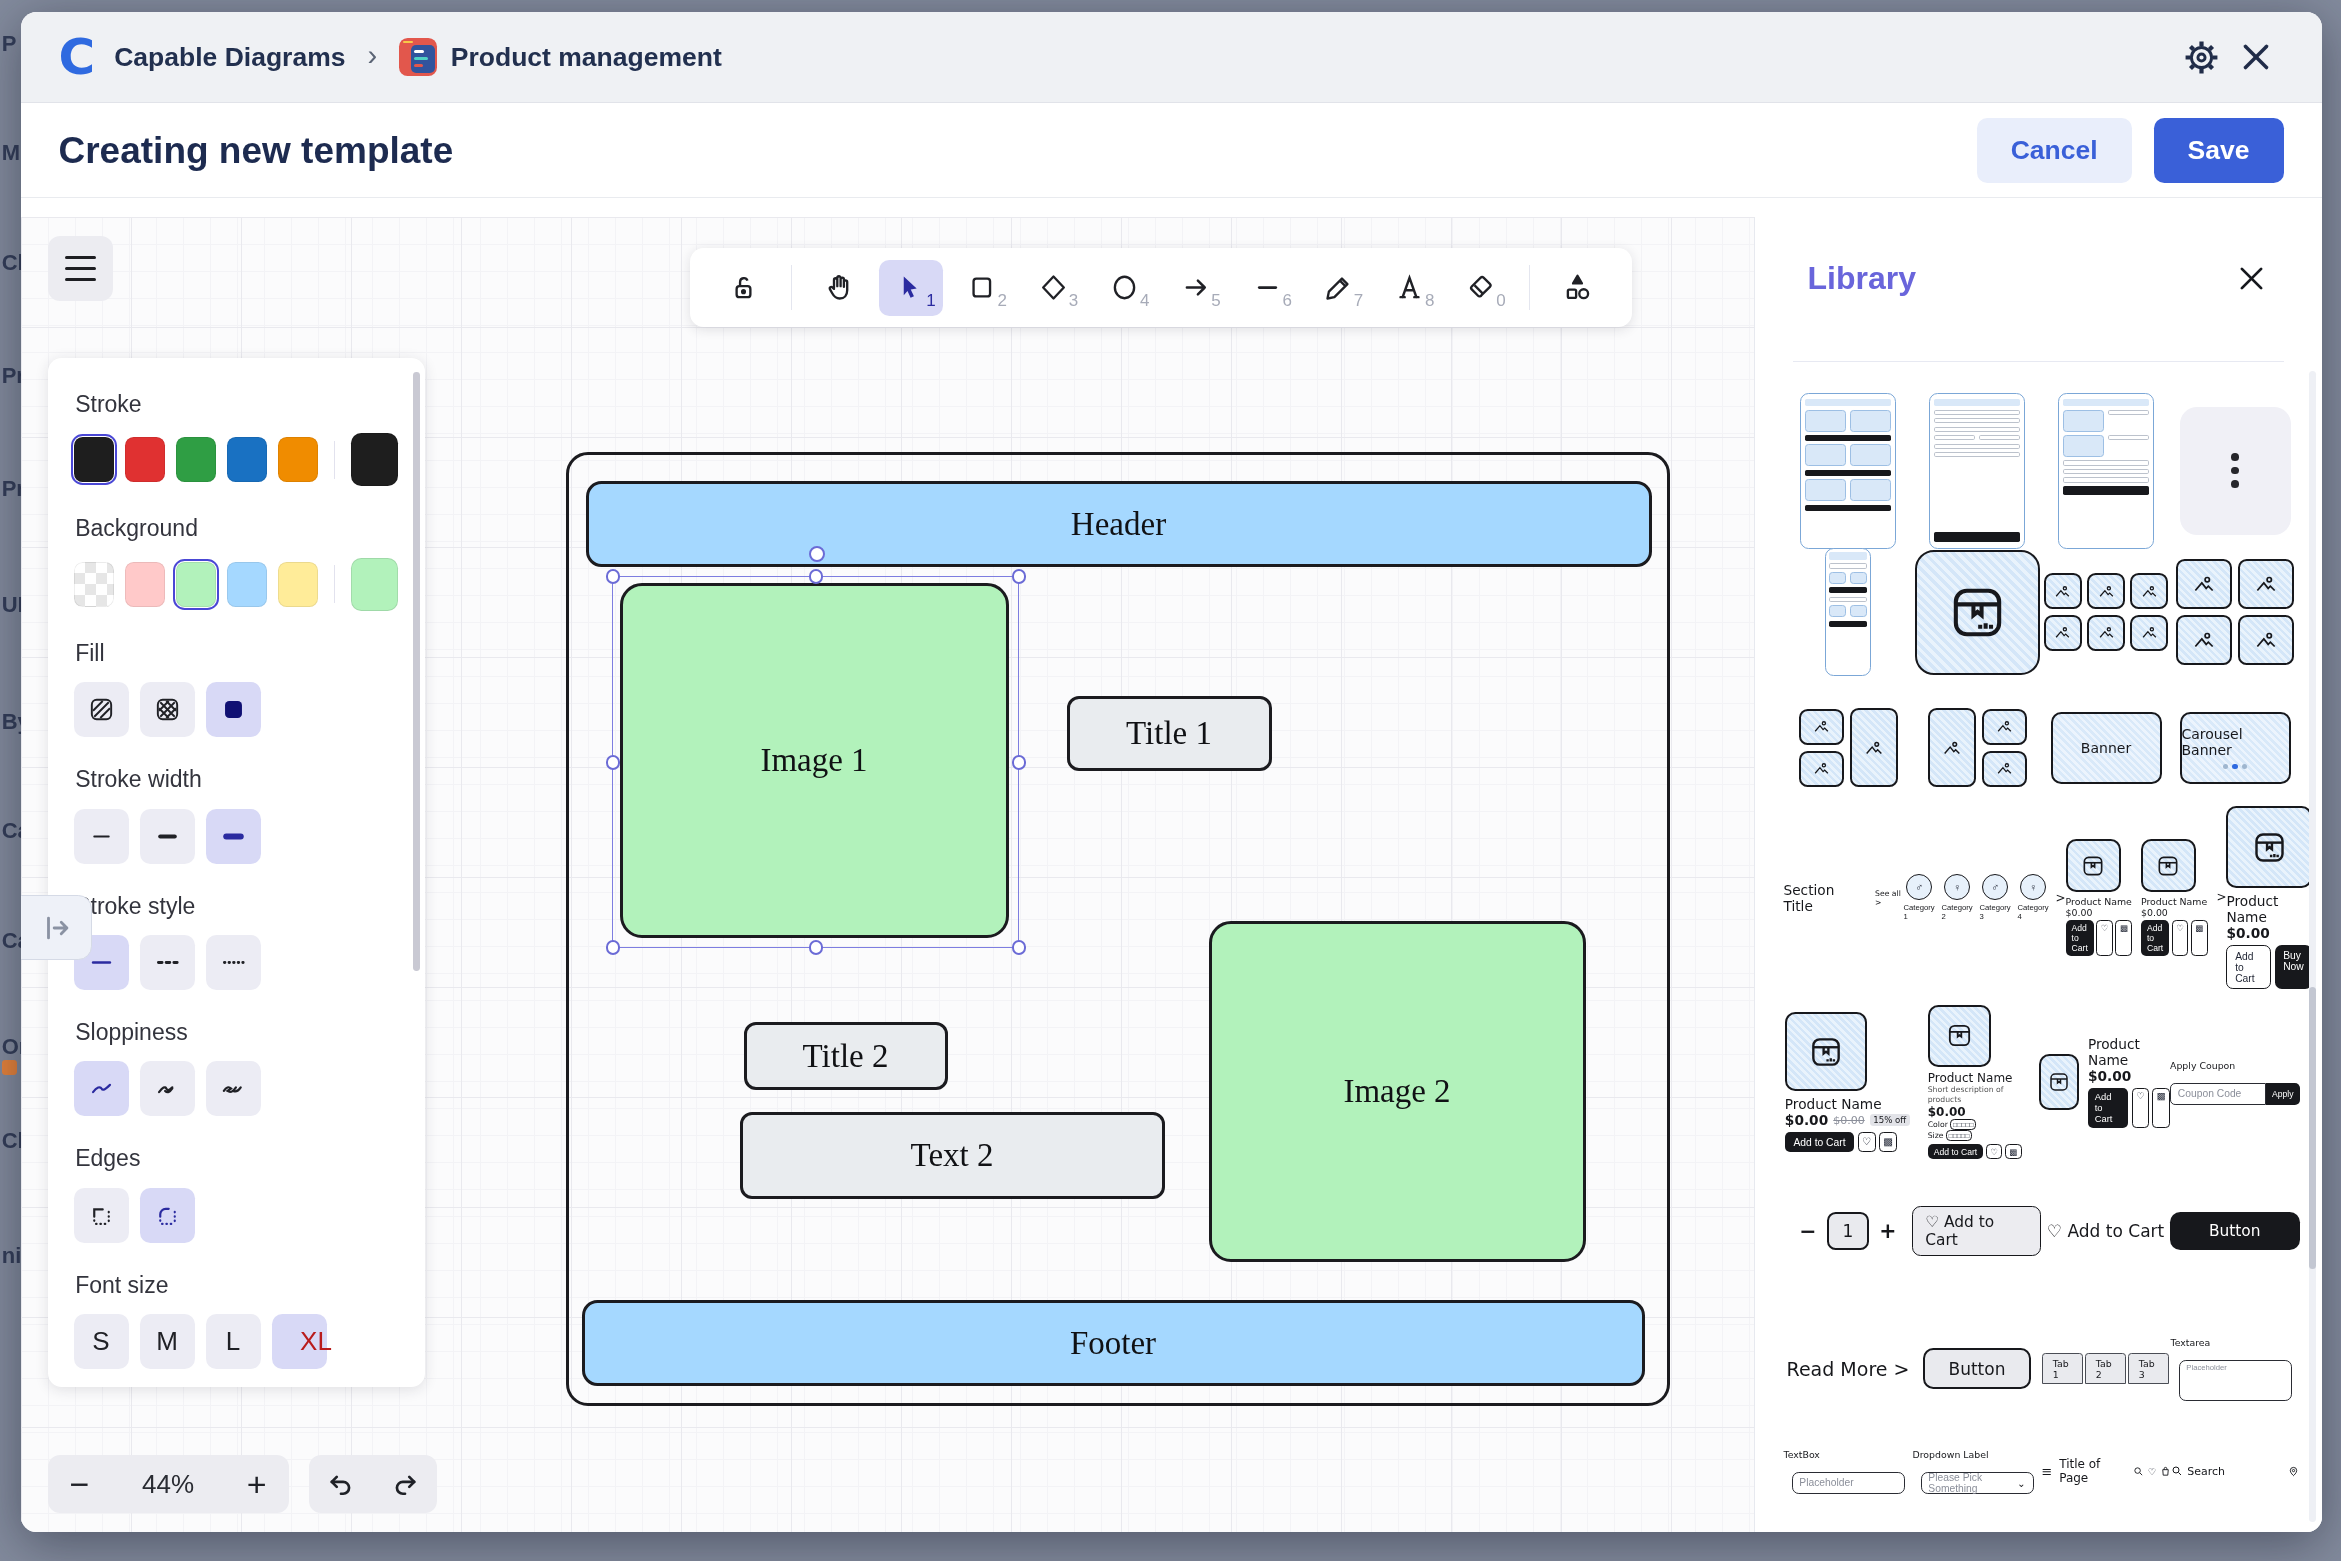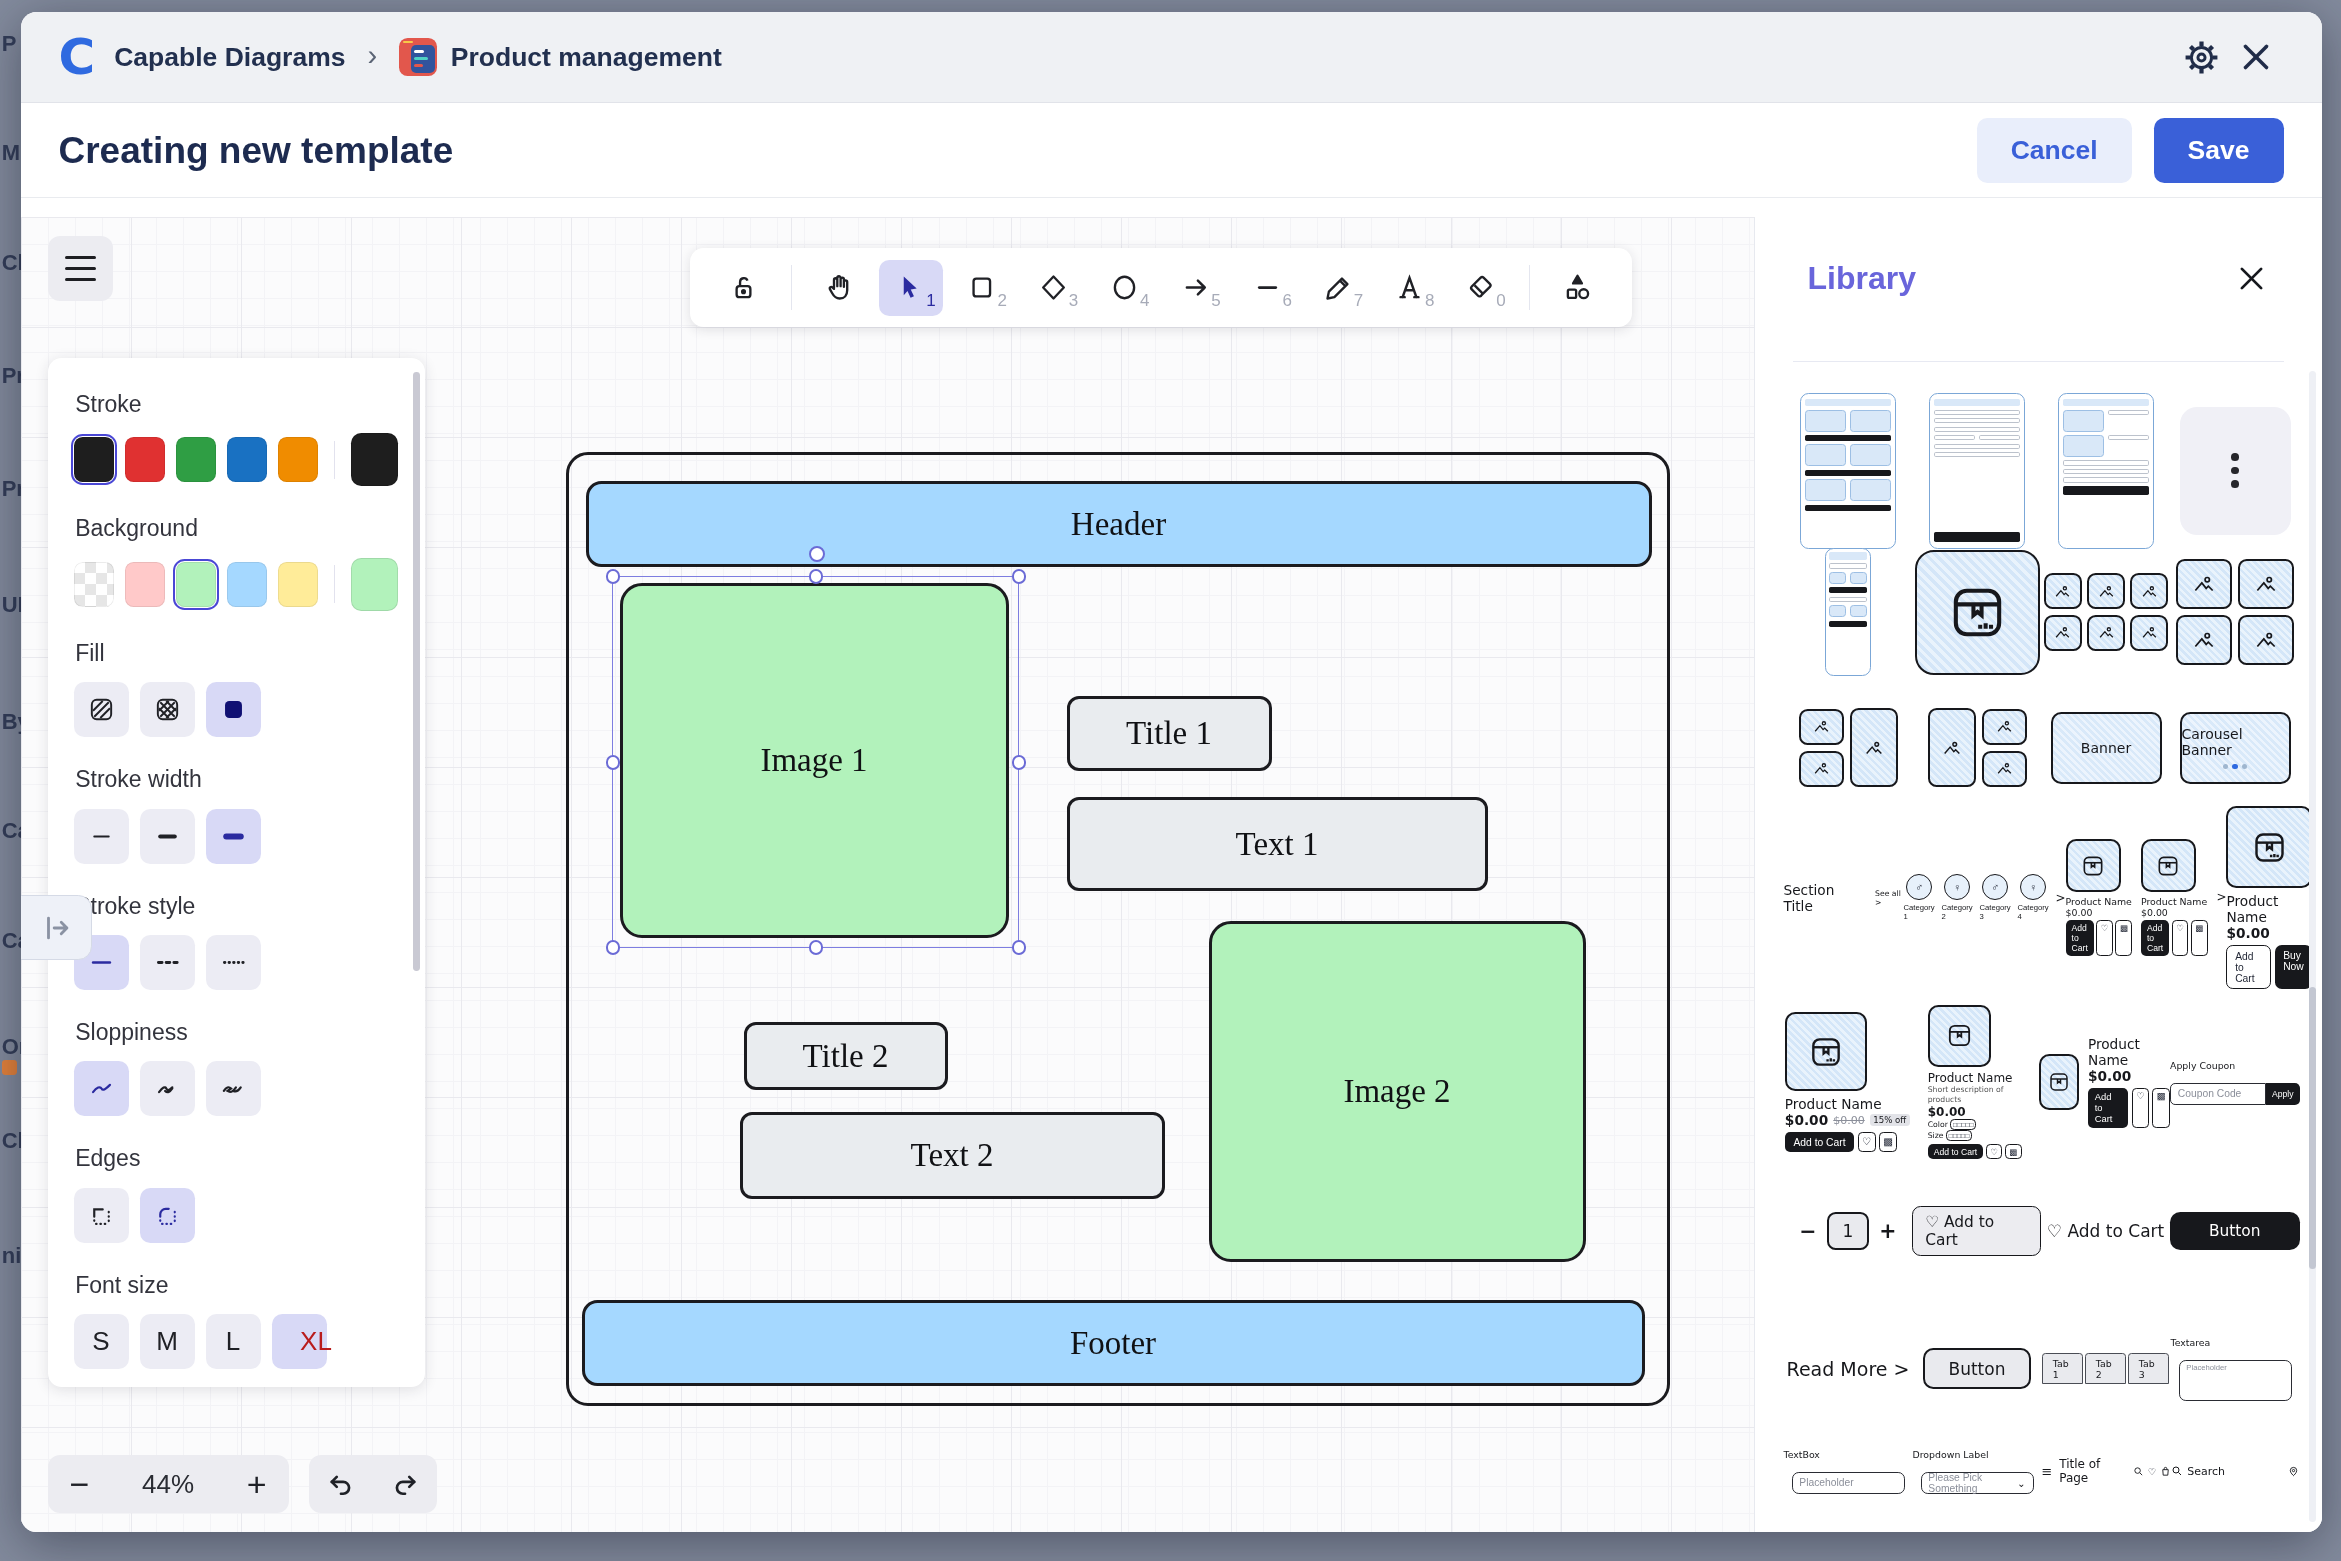--- a/index.html
+++ b/index.html
@@ -476,23 +476,20 @@
       <div class="hdl" style="left:585px;top:538px;"></div>
       <div class="hdl" style="left:991px;top:538px;"></div>
       <div class="hdl" style="left:585px;top:723px;"></div>
       <div class="hdl" style="left:788px;top:723px;"></div>
       <div class="hdl" style="left:991px;top:723px;"></div>
       <div class="hdl" style="left:788px;top:329px;width:16.3px;height:16.3px;"></div>
 
       <div class="node gray" style="left:1046px;top:479px;width:205px;height:75px;">
           <span>Title 1</span>
         </div>
-      <div class="node gray" style="left:1046px;top:580px;width:421px;height:94px;">
-          <span>Text 1</span>
-        </div>
       <div class="node gray" style="left:723px;top:805px;width:204px;height:68px;">
           <span>Title 2</span>
         </div>
       <div class="node gray" style="left:719px;top:895px;width:425px;height:87px;">
           <span>Text 2</span>
         </div>
       <div class="node green" style="left:1188px;top:704px;width:377px;height:341px;">
           <span>Image 2</span>
         </div>
       <div class="node blue" style="left:561px;top:1083px;width:1063px;height:86px;">

